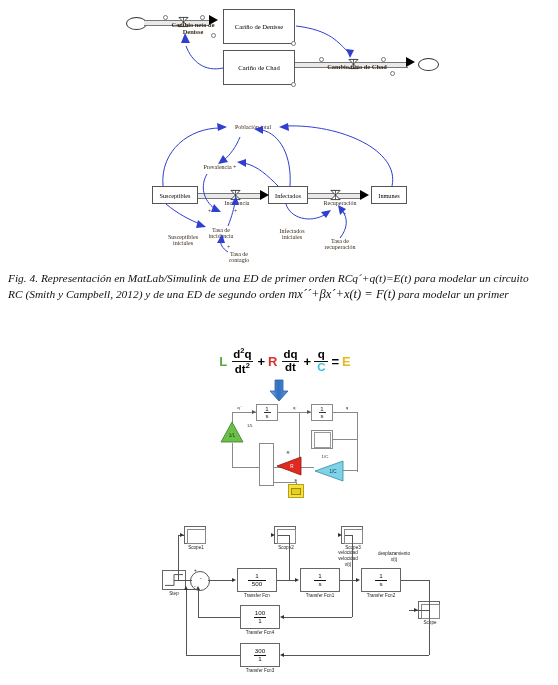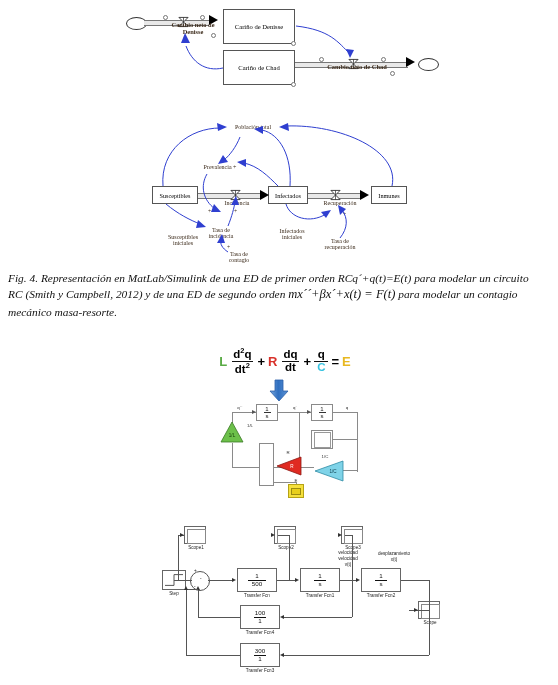--- a/index.html
+++ b/index.html
@@ -210,23 +210,22 @@
       <polygon points="331,210 321,212 326,218"></polygon>
 
       <path d="M340,238 C348,228 348,218 342,210"></path>
       <polygon points="338,205 340,215 346,209"></polygon>
     </svg>
   </div>
 
   <div class="caption">
     <div>Fig. 4. Representación en MatLab/Simulink de una ED de primer orden RCq´+q(t)=E(t) para modelar un circuito</div>
     <div>
-      <span>RC (Smith y Campbell, 2012) y de una ED de segundo orden </span><span class="mathi" style="font-size:12.5px;">mx´´+βx´+x(t) = F(t)</span><span>  para modelar un contagio</span>
-    </div>
-    <div>mecánico masa-resorte.</div>
+      <span>RC (Smith y Campbell, 2012) y de una ED de segundo orden </span><span class="mathi" style="font-size:12.5px;">mx´´+βx´+x(t) = F(t)</span><span>  para modelar un primer</span>
+    </div>
   </div>
 
   <div class="eq">
     <span class="sym" style="color:#5aab46;">L</span>
     <span class="frac">
       <span class="num"><span>d</span><sup class="sm">2</sup><span>q</span></span>
       <span class="den"><span>dt</span><sup class="sm">2</sup></span>
     </span>
     <span class="sym">+</span>
     <span class="sym" style="color:#d8312a;">R</span>

